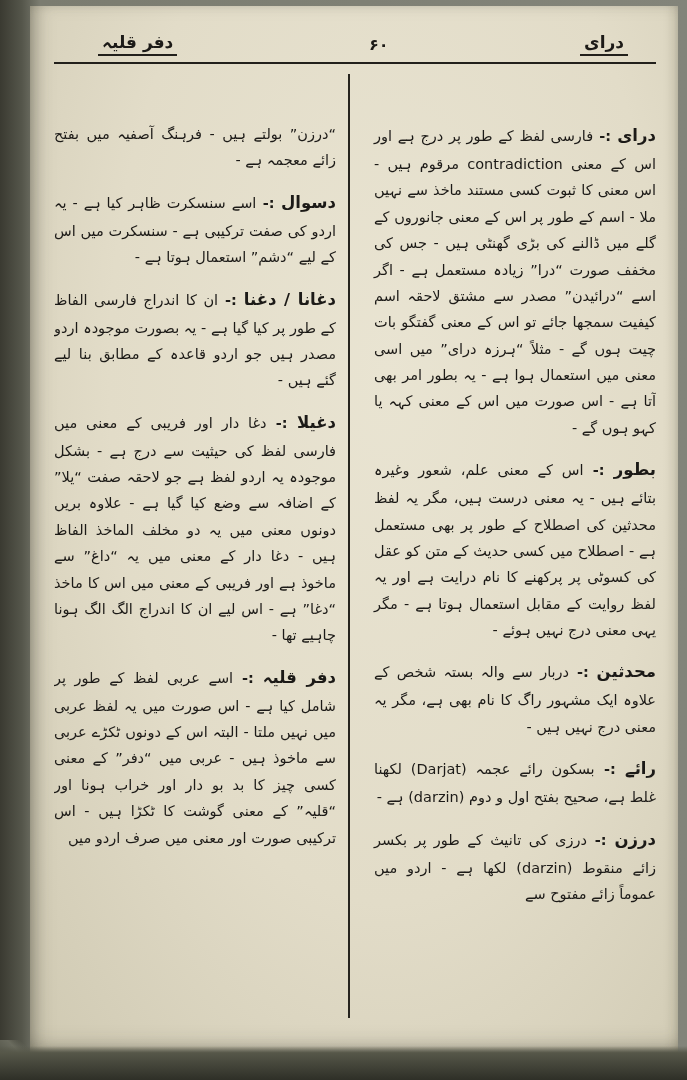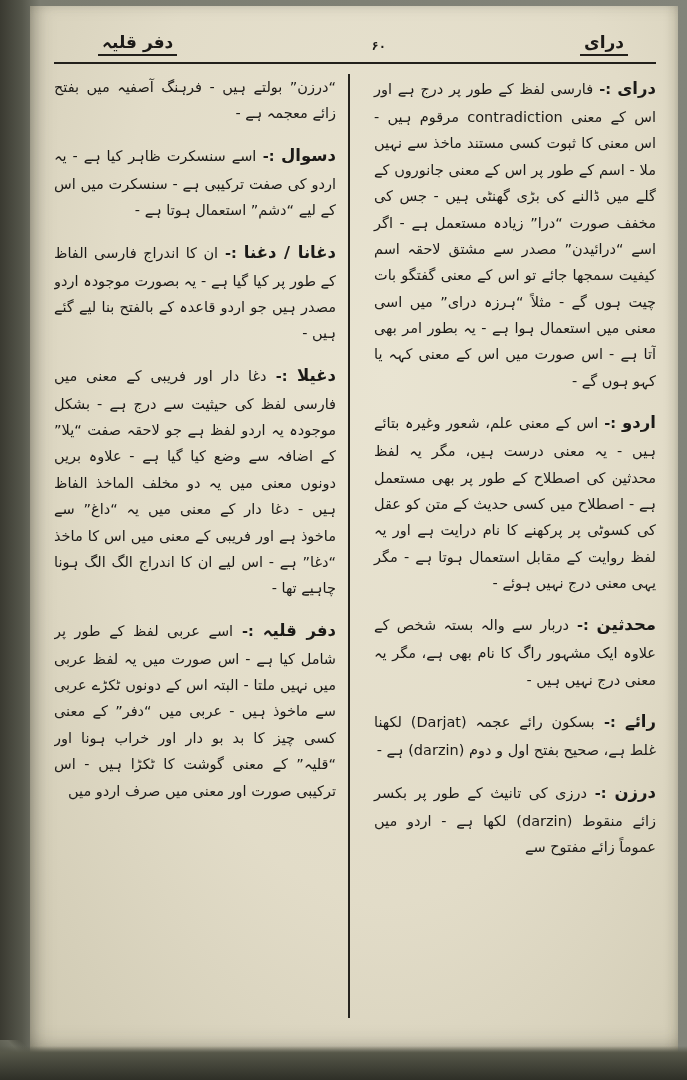--- a/index.html
+++ b/index.html
@@ -34,31 +34,32 @@
     padding:0 28px 6px 44px;
     border-bottom:2px solid #22201b;
     margin-bottom:10px;
   }
   .hdr .head{
     font-weight:bold;font-size:17px;
     border-bottom:2px solid #22201b;
     padding:0 4px 2px;
   }
   .hdr .num{
-    font-weight:bold;font-size:12px;padding-bottom:2px;font-family:Liberation Mono, monospace;
+    font-weight:bold;font-size:16px;padding-bottom:2px;
   }
   .content{
     display:flex;flex-direction:row-reverse;direction:ltr;
     height:calc(100% - 60px);
   }
   .col{
     flex:1 1 0;direction:rtl;
     text-align:justify;
     font-size:14.5px;line-height:1.82;
     overflow:hidden;
+    margin-top:47px;
   }
   .col-right{padding-left:24px;}
   .col-left{padding-right:12px;}
   .divider{
     width:2px;background:#26241e;align-self:stretch;flex:0 0 auto;
   }
   .entry{margin:0 0 14px 0;}
   .hw{
     font-weight:bold;font-size:16.5px;
   }
@@ -81,21 +82,21 @@
       <span class="head">دفر قلیہ</span>
     </div>
 
     <div class="content">
 
       <div class="col col-right">
         <p class="entry">
           <b class="hw">درای</b><span class="sep"> :- </span><span>فارسی لفظ کے طور پر درج ہے اور اس کے معنی contradiction مرقوم ہیں - اس معنی کا ثبوت کسی مستند ماخذ سے نہیں ملا - اسم کے طور پر اس کے معنی جانوروں کے گلے میں ڈالنے کی بڑی گھنٹی ہیں - جس کی مخفف صورت “درا” زیادہ مستعمل ہے - اگر اسے “درائیدن” مصدر سے مشتق لاحقہ اسم کیفیت سمجھا جائے تو اس کے معنی گفتگو بات چیت ہوں گے - مثلاً “ہرزہ درای” میں اسی معنی میں استعمال ہوا ہے - یہ بطور امر بھی آتا ہے - اس صورت میں اس کے معنی کہہ یا کہو ہوں گے -</span>
         </p>
         <p class="entry">
-          <b class="hw">اردو</b><span class="sep"> :- </span><span>اس کے معنی علم، شعور وغیرہ بتائے ہیں - یہ معنی درست ہیں، مگر یہ لفظ محدثین کی اصطلاح کے طور پر بھی مستعمل ہے - اصطلاح میں کسی حدیث کے متن کو عقل کی کسوٹی پر پرکھنے کا نام درایت ہے اور یہ لفظ روایت کے مقابل استعمال ہوتا ہے - مگر یہی معنی درج نہیں ہوئے -</span>
+          <b class="hw">بطور</b><span class="sep"> :- </span><span>اس کے معنی علم، شعور وغیرہ بتائے ہیں - یہ معنی درست ہیں، مگر یہ لفظ محدثین کی اصطلاح کے طور پر بھی مستعمل ہے - اصطلاح میں کسی حدیث کے متن کو عقل کی کسوٹی پر پرکھنے کا نام درایت ہے اور یہ لفظ روایت کے مقابل استعمال ہوتا ہے - مگر یہی معنی درج نہیں ہوئے -</span>
         </p>
         <p class="entry">
           <b class="hw">محدثین</b><span class="sep"> :- </span><span>دربار سے والہ بستہ شخص کے علاوہ ایک مشہور راگ کا نام بھی ہے، مگر یہ معنی درج نہیں ہیں -</span>
         </p>
         <p class="entry">
           <b class="hw">رائے</b><span class="sep"> :- </span><span>بسکون رائے عجمہ (Darjat) لکھنا غلط ہے، صحیح بفتح اول و دوم (darzin) ہے -</span>
         </p>
         <p class="entry">
           <b class="hw">درزن</b><span class="sep"> :- </span><span>درزی کی تانیث کے طور پر بکسر زائے منقوط (darzin) لکھا ہے - اردو میں عموماً زائے مفتوح سے</span>
         </p>
@@ -104,21 +105,21 @@
       <div class="divider"></div>
 
       <div class="col col-left">
         <p class="entry">
           <span>“درزن” بولتے ہیں - فرہنگ آصفیہ میں بفتح زائے معجمہ ہے -</span>
         </p>
         <p class="entry">
           <b class="hw">دسوال</b><span class="sep"> :- </span><span>اسے سنسکرت ظاہر کیا ہے - یہ اردو کی صفت ترکیبی ہے - سنسکرت میں اس کے لیے “دشم” استعمال ہوتا ہے -</span>
         </p>
         <p class="entry">
-          <b class="hw">دغانا / دغنا</b><span class="sep"> :- </span><span>ان کا اندراج فارسی الفاظ کے طور پر کیا گیا ہے - یہ بصورت موجودہ اردو مصدر ہیں جو اردو قاعدہ کے بالفتح بنا لیے گئے ہیں -</span>
+          <b class="hw">دغانا / دغنا</b><span class="sep"> :- </span><span>ان کا اندراج فارسی الفاظ کے طور پر کیا گیا ہے - یہ بصورت موجودہ اردو مصدر ہیں جو اردو قاعدہ کے مطابق بنا لیے گئے ہیں -</span>
         </p>
         <p class="entry">
           <b class="hw">دغیلا</b><span class="sep"> :- </span><span>دغا دار اور فریبی کے معنی میں فارسی لفظ کی حیثیت سے درج ہے - بشکل موجودہ یہ اردو لفظ ہے جو لاحقہ صفت “یلا” کے اضافہ سے وضع کیا گیا ہے - علاوہ بریں دونوں معنی میں یہ دو مخلف الماخذ الفاظ ہیں - دغا دار کے معنی میں یہ “داغ” سے ماخوذ ہے اور فریبی کے معنی میں اس کا ماخذ “دغا” ہے - اس لیے ان کا اندراج الگ الگ ہونا چاہیے تھا -</span>
         </p>
         <p class="entry">
           <b class="hw">دفر قلیہ</b><span class="sep"> :- </span><span>اسے عربی لفظ کے طور پر شامل کیا ہے - اس صورت میں یہ لفظ عربی میں نہیں ملتا - البتہ اس کے دونوں ٹکڑے عربی سے ماخوذ ہیں - عربی میں “دفر” کے معنی کسی چیز کا بد بو دار اور خراب ہونا اور “قلیہ” کے معنی گوشت کا ٹکڑا ہیں - اس ترکیبی صورت اور معنی میں صرف اردو میں</span>
         </p>
       </div>
 
     </div>

